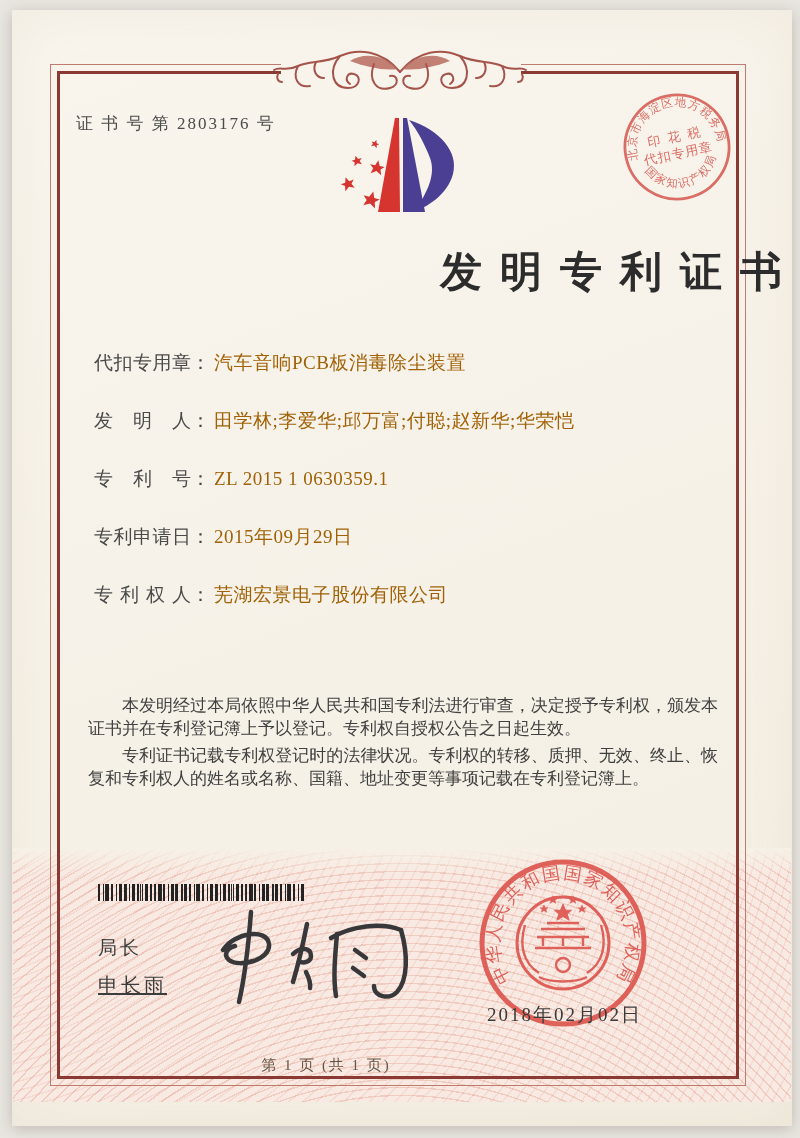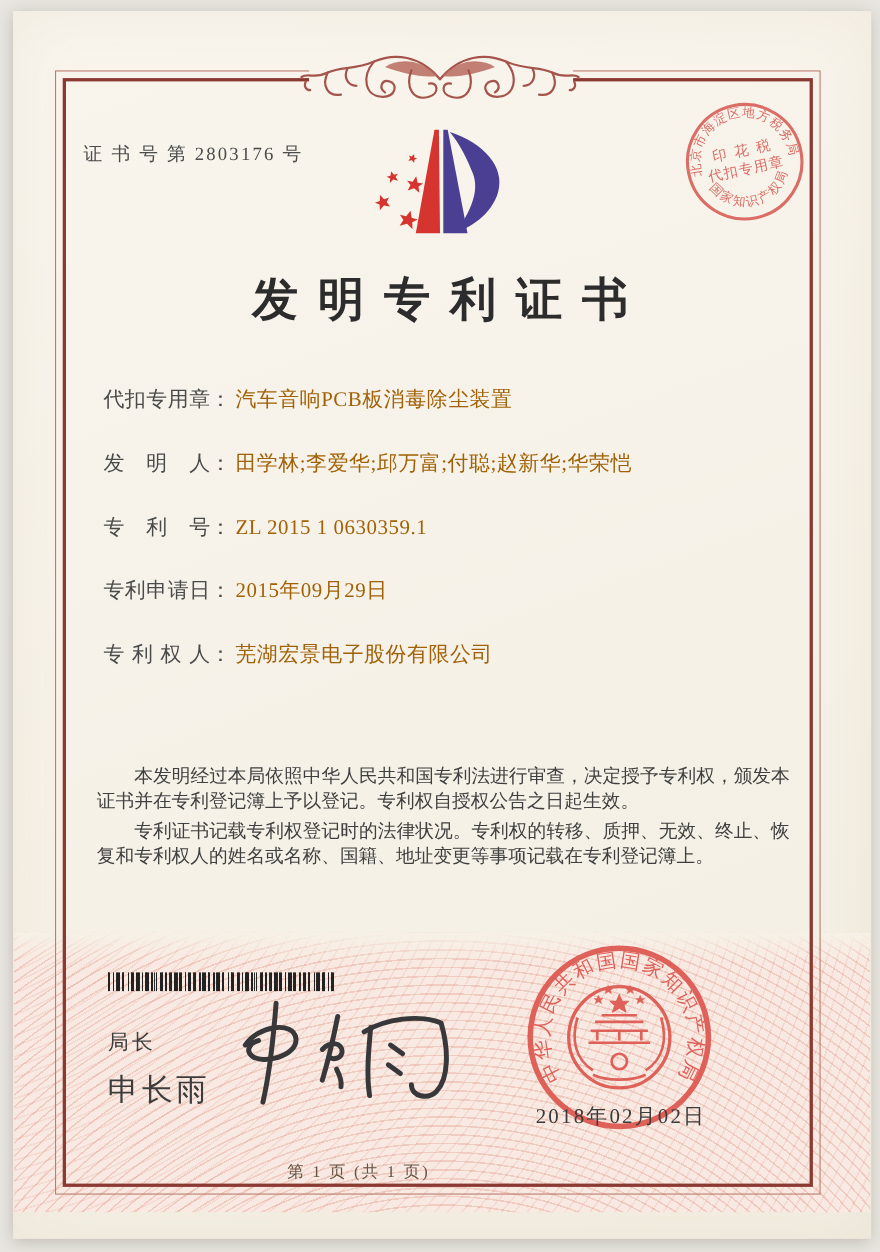--- a/index.html
+++ b/index.html
@@ -36,28 +36,28 @@
     position:absolute;left:57px;top:71px;width:682px;height:1008px;
     border:3px solid #8a3a33;box-sizing:border-box;
   }
   .orn-mask{
     position:absolute;left:281px;top:58px;width:240px;height:20px;
     background:#f8f4ec;
   }
   .ornament{position:absolute;left:270px;top:36px;width:260px;height:70px;}
 
   .cert-no{
-    position:absolute;left:76px;top:128px;
+    position:absolute;left:76px;top:112px;
     font-size:17px;letter-spacing:2px;color:#4b4b4b;
   }
   .stamp{position:absolute;left:610px;top:80px;width:134px;height:134px;transform:rotate(-12deg);opacity:.92;}
   .logo{position:absolute;left:328px;top:104px;width:145px;height:125px;}
 
   .doc-title{
-    position:absolute;left:0;width:800px;top:244px;text-align:center;
+    position:absolute;left:0;width:800px;top:244px;text-align:right;
     font-size:42px;font-weight:700;color:#2c2c2c;
     letter-spacing:18px;text-indent:18px;
   }
 
   .fields{position:absolute;left:94px;top:350px;width:630px;}
   .field-row{height:58px;font-size:19px;color:#424242;}
   .field-label{
     display:inline-block;width:97px;
     text-align:justify;text-align-last:justify;
     color:#4a4a4a;vertical-align:top;
@@ -72,21 +72,21 @@
   }
   .paragraphs p{margin:0 0 4px 0;text-indent:2em;}
 
   .barcode{
     position:absolute;left:98px;top:884px;width:207px;height:17px;
     background-image:
       repeating-linear-gradient(90deg,#222 0 2px,rgba(0,0,0,0) 2px 5px,#222 5px 6px,rgba(0,0,0,0) 6px 8px,#222 8px 11px,rgba(0,0,0,0) 11px 13px),
       repeating-linear-gradient(90deg,#2a2a2a 0 1px,rgba(0,0,0,0) 1px 7px);
   }
   .sig-role{position:absolute;left:98px;top:935px;font-size:19px;color:#3c3c3c;letter-spacing:3px;}
-  .sig-name{position:absolute;left:98px;top:972px;font-size:28px;color:#3c3c3c;letter-spacing:3px;}
+  .sig-name{position:absolute;left:98px;top:972px;font-size:20px;color:#3c3c3c;letter-spacing:3px;text-decoration:underline;}
   .signature{position:absolute;left:205px;top:898px;width:215px;height:112px;}
 
   .seal{position:absolute;left:473px;top:853px;width:180px;height:180px;opacity:.93;}
   .seal-date{
     position:absolute;left:487px;top:1002px;font-size:19px;color:#3a3a3a;
     letter-spacing:2px;z-index:8;
   }
   .doc-footer{
     position:absolute;left:0;width:652px;top:1056px;text-align:center;
     font-size:15px;color:#665545;letter-spacing:2px;

